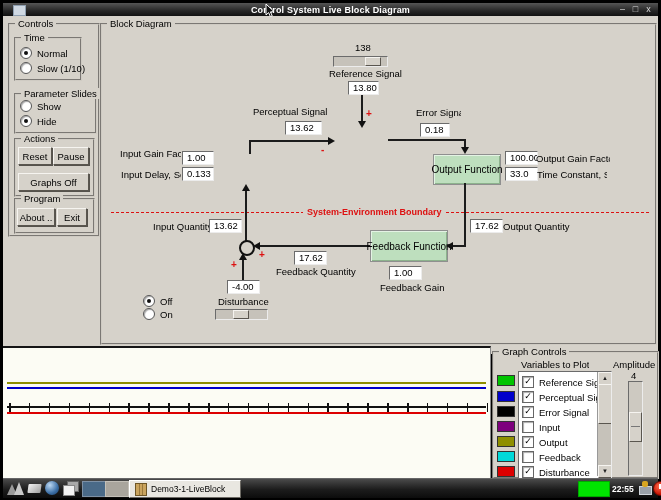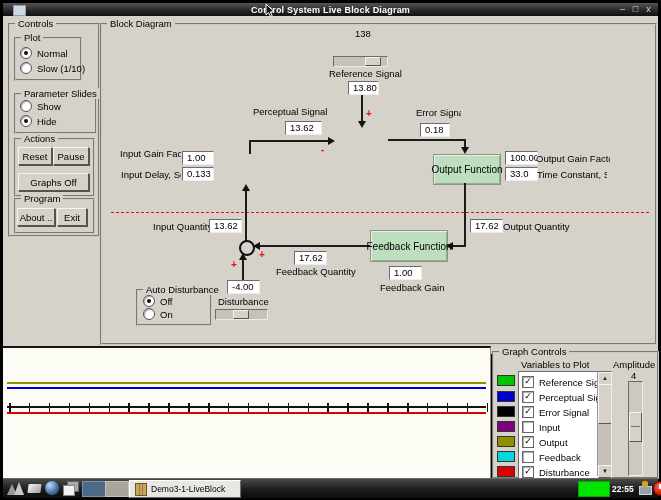--- a/index.html
+++ b/index.html
@@ -75,21 +75,21 @@
       <path d="M1,1 L1,12 L3.6,9.6 L5.4,13.6 L7.2,12.8 L5.4,8.9 L9,8.6 Z" fill="#111" stroke="#fff" stroke-width="1"></path>
     </svg>
 
   <div class="content">
 
     <div class="groupbox" style="left:5px;top:7px;width:88px;height:210px;">
       <span class="grouplabel">Controls</span>
     </div>
 
     <div class="groupbox" style="left:11px;top:21px;width:64px;height:40px;">
-      <span class="grouplabel">Plot</span>
+      <span class="grouplabel">Time</span>
     </div>
     <div class="radio-row" style="left:17px;top:31px;">
       <span class="rb sel"></span>
       <span class="rlabel">Normal</span>
     </div>
     <div class="radio-row" style="left:17px;top:46px;">
       <span class="rb"></span>
       <span class="rlabel">Slow (1/10)</span>
     </div>
 
@@ -115,21 +115,21 @@
     <div class="groupbox" style="left:11px;top:182px;width:77px;height:32px;">
       <span class="grouplabel">Program</span>
     </div>
     <div class="btn" style="left:14px;top:192px;width:36px;height:16px;">About ..</div>
     <div class="btn" style="left:54px;top:192px;width:28px;height:16px;">Exit</div>
 
     <div class="groupbox" style="left:97px;top:7px;width:553px;height:318px;">
       <span class="grouplabel">Block Diagram</span>
     </div>
 
-    <div class="lbl" style="left:352px;top:12px;">138</div>
+    <div class="lbl" style="left:352px;top:26px;">138</div>
     <div class="slider-trough" style="left:330px;top:40px;width:53px;height:9px;">
       <div class="slider-handle" style="left:31px;top:0px;width:14px;height:7px;"></div>
     </div>
     <div class="lbl" style="left:326px;top:52px;">Reference Signal</div>
     <div class="entry" style="left:345px;top:65px;width:25px;height:12px;">13.80</div>
 
     <div class="vline" style="left:358px;top:79px;height:28px;"></div>
     <div class="arr down" style="left:355px;top:105px;"></div>
     <div class="sign" style="left:363px;top:92px;">+</div>
 
@@ -155,20 +155,21 @@
     <div class="entry" style="left:179px;top:151px;width:26px;height:12px;">0.133</div>
 
 
     <div class="block" style="left:430px;top:138px;width:66px;height:29px;">Output Function</div>
     <div class="entry" style="left:502px;top:135px;width:27px;height:12px;">100.00</div>
     <div class="lbl" style="left:533px;top:137px;width:74px;">Output Gain Factor</div>
     <div class="entry" style="left:502px;top:151px;width:27px;height:12px;">33.0</div>
     <div class="lbl" style="left:534px;top:153px;width:70px;">Time Constant, Sec</div>
 
     <div class="boundary" style="left:108px;top:196px;width:538px;"></div>
+    <div class="boundary-label" style="left:300px;top:191px;">System-Environment Boundary</div>
 
     <div class="lbl" style="left:150px;top:205px;">Input Quantity</div>
     <div class="entry" style="left:206px;top:203px;width:27px;height:12px;">13.62</div>
 
     <div class="vline" style="left:242px;top:172px;height:53px;"></div>
     <div class="arr up" style="left:239px;top:168px;"></div>
     <div class="junction" style="left:236px;top:224px;"></div>
 
     <div class="hline" style="left:253px;top:229px;width:114px;"></div>
     <div class="arr left" style="left:250px;top:226px;"></div>
@@ -186,23 +187,20 @@
 
     <div class="entry" style="left:467px;top:203px;width:27px;height:12px;">17.62</div>
     <div class="lbl" style="left:500px;top:205px;">Output Quantity</div>
 
     <div class="entry" style="left:291px;top:235px;width:27px;height:12px;">17.62</div>
     <div class="lbl" style="left:273px;top:250px;">Feedback Quantity</div>
 
     <div class="entry" style="left:386px;top:250px;width:27px;height:12px;">1.00</div>
     <div class="lbl" style="left:377px;top:266px;">Feedback Gain</div>
 
-    <div class="groupbox" style="left:133px;top:273px;width:72px;height:33px;">
-      <span class="grouplabel">Auto Disturbance</span>
-    </div>
     <div class="radio-row" style="left:140px;top:279px;">
       <span class="rb sel"></span>
       <span class="rlabel">Off</span>
     </div>
     <div class="radio-row" style="left:140px;top:292px;">
       <span class="rb"></span>
       <span class="rlabel">On</span>
     </div>
 
     <div class="entry" style="left:224px;top:264px;width:27px;height:12px;">-4.00</div>

